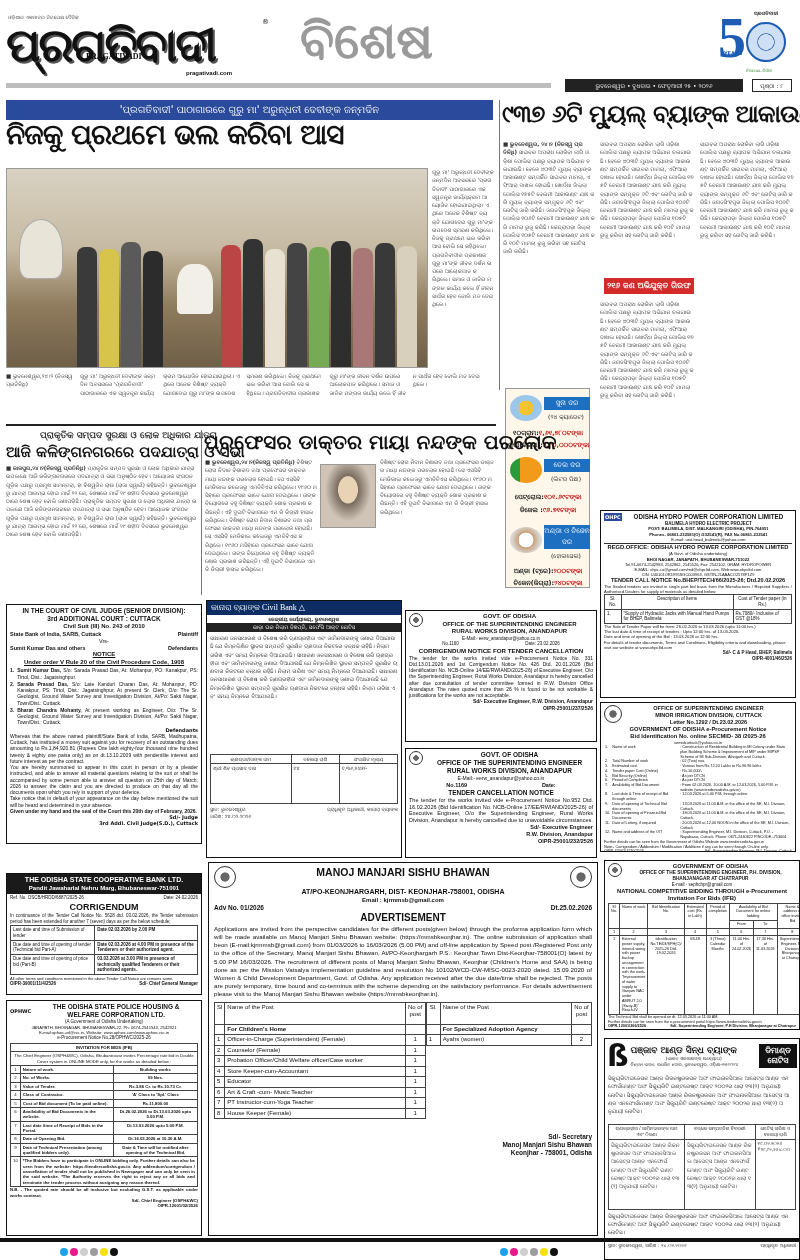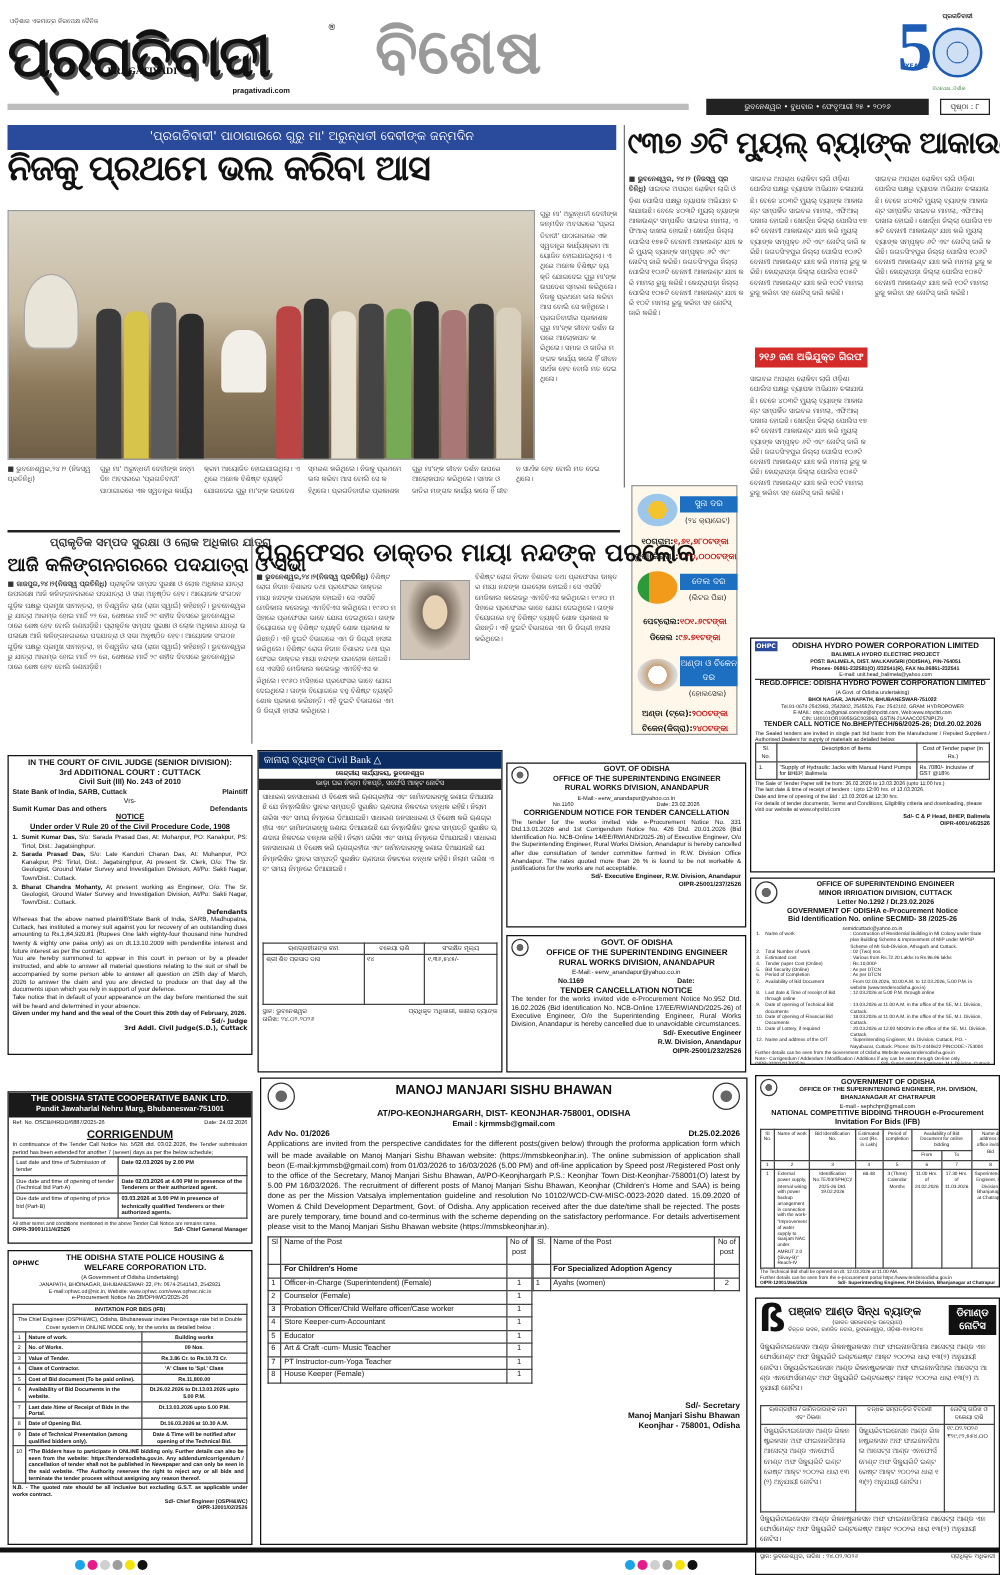--- a/index.html
+++ b/index.html
@@ -176,21 +176,21 @@
 
 <div class="abs ad" style="left:6px;top:873px;width:196px;height:122px">
   <div style="background:#1a1a1a;color:#fff;padding:2px 3px">
     <div class="t" style="font-size:7px">THE ODISHA STATE COOPERATIVE BANK LTD.</div>
     <div class="t" style="font-size:6px">Pandit Jawaharlal Nehru Marg, Bhubaneswar-751001</div>
   </div>
   <div style="padding:1px 3px;font-size:4.5px;display:flex;justify-content:space-between;font-family:'Liberation Sans',sans-serif">
       <span>Ref. No. OSCB/HRDD/6887/2025-26</span>
       <span>Date: 24.02.2026</span>
     </div>
-  <div class="t" style="font-size:9px;text-decoration:underline">CORRIGENDUM</div>
+  <div class="t" style="font-size:9px;">CORRIGENDUM</div>
   <p style="font-size:4.5px;padding:0 3px">In continuance of the Tender Call Notice No. 5628 dtd. 03.02.2026, the Tender submission period has been extended for another 7 (seven) days as per the below schedule;</p>
   <table style="font-size:4.5px;margin:1px 3px;width:calc(100% - 6px)">
       <tbody id="coop-rows">
         <tr>
           <td style="width:45%">Last date and time of Submission of tender</td>
           <td style="font-weight:bold">Date 02.03.2026 by 2.00 PM</td>
         </tr>
         <tr>
           <td style="width:45%">Due date and time of opening of tender (Technical bid Part-A)</td>
           <td style="font-weight:bold">Date 02.03.2026 at 4.00 PM in presence of the Tenderers or their authorized agent.</td>
@@ -540,20 +540,21 @@
       <div class="t" style="font-size:10.5px">MANOJ MANJARI SISHU BHAWAN</div>
     </div>
     <span class="seal-ic" style="width:22px;height:22px"></span>
   </div>
   <div class="t" style="font-size:7px">AT/PO-KEONJHARGARH, DIST- KEONJHAR-758001, ODISHA</div>
   <div class="t" style="font-size:6px">Email : kjrmmsb@gmail.com</div>
   <div style="display:flex;justify-content:space-between;font-size:6.5px;font-weight:bold;font-family:'Liberation Sans',sans-serif">
       <span>Adv No. 01/2026</span>
       <span>Dt.25.02.2026</span>
     </div>
+  <div class="t" style="font-size:10px">ADVERTISEMENT</div>
   <p style="font-size:6.2px;line-height:1.32">Applications are invited from the perspective candidates for the different posts(given below) through the proforma application form which will be made available on Manoj Manjari Sishu Bhawan website: (https://mmsbkeonjhar.in). The online submission of application shall beon (E-mail:kjrmmsb@gmail.com) from 01/03/2026 to 16/03/2026 (5.00 PM) and off-line application by Speed post /Registered Post only to the office of the Secretary, Manoj Manjari Sishu Bhawan, At/PO-Keonjhargarh P.S.: Keonjhar Town Dist-Keonjhar-758001(O) latest by 5.00 PM 16/03/2026. The recruitment of different posts of Manoj Manjari Sishu Bhawan, Keonjhar (Children's Home and SAA) is being done as per the Mission Vatsalya implementation guideline and resolution No 10102/WCD-CW-MISC-0023-2020 dated. 15.09.2020 of Women &amp; Child Development Department, Govt. of Odisha. Any application received after the due date/time shall be rejected. The posts are purely temporary, time bound and co-terminus with the scheme depending on the satisfactory performance. For details advertisement please visit to the Manoj Manjari Sishu Bhawan website (https://mmsbkeonjhar.in).</p>
   <div style="display:flex;align-items:flex-start;margin-top:3px">
     <table style="font-size:6px;width:56%">
       <tbody>
           <tr>
             <th style="width:8px;text-align:left">Sl</th>
             <th style="text-align:left;height:22px">Name of the Post</th>
             <th style="width:20px">No of post</th>
           </tr>
       <tr>

